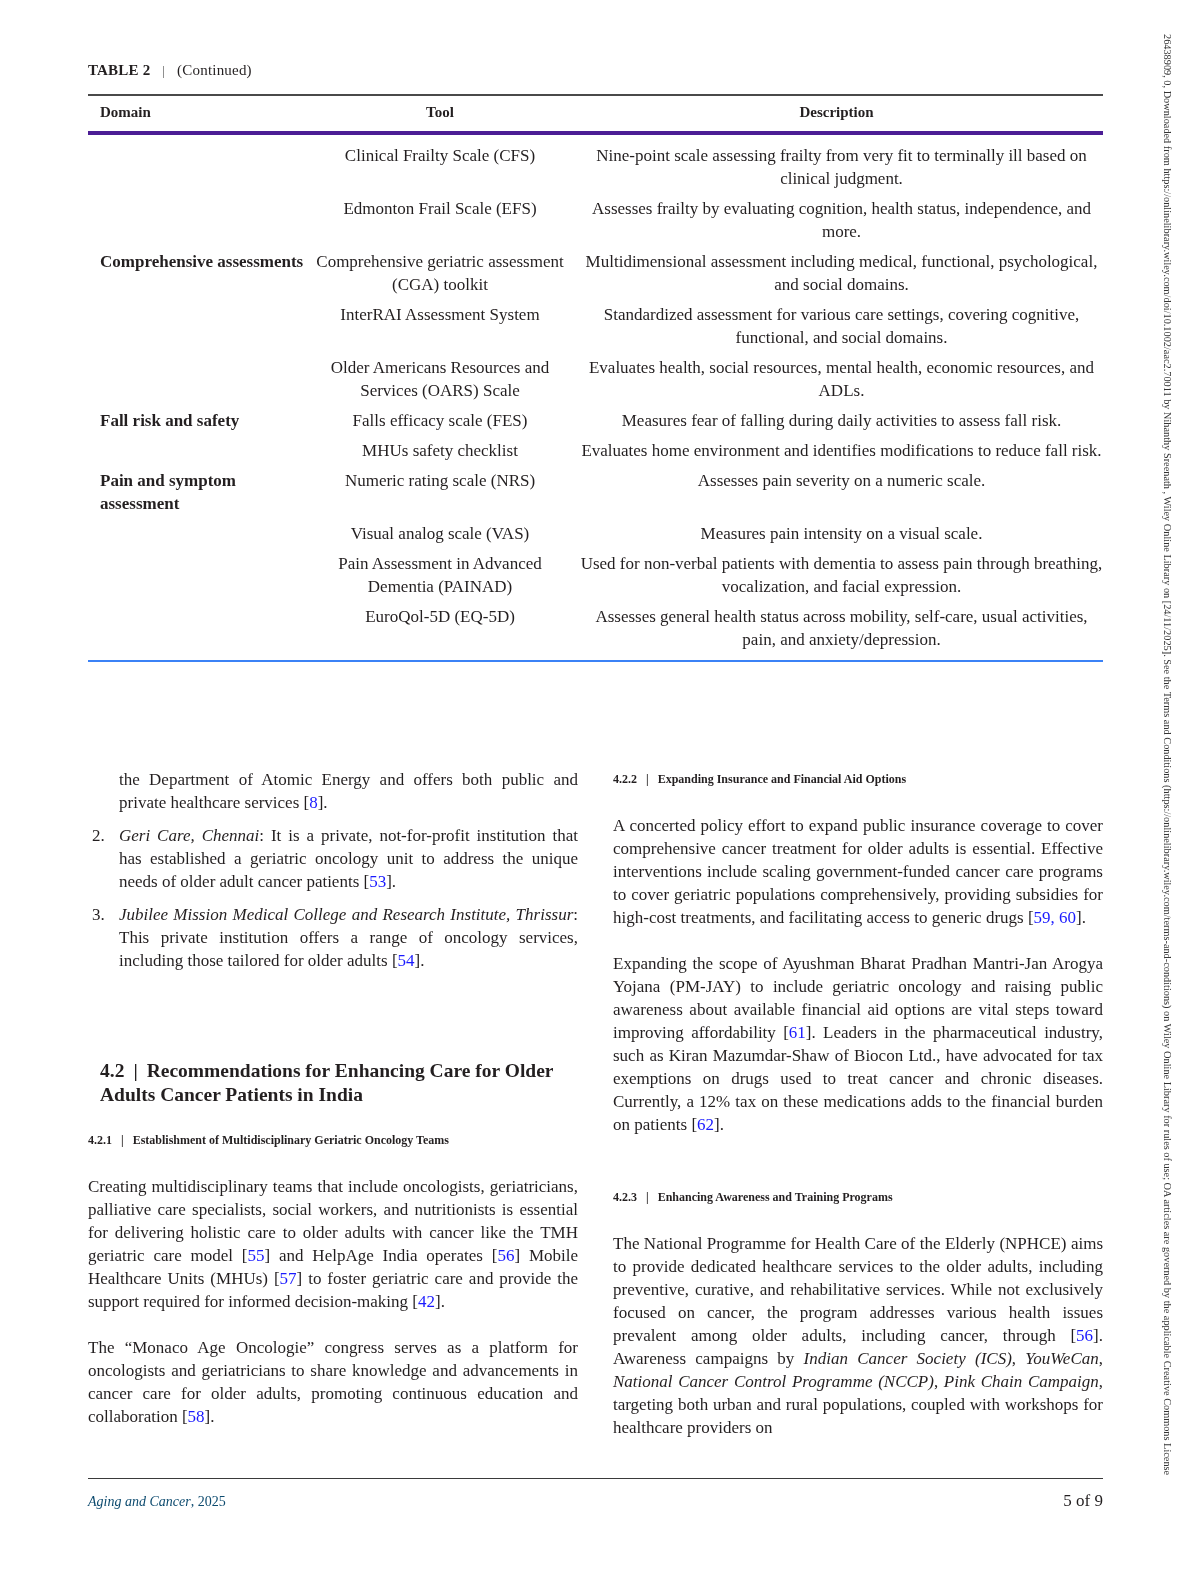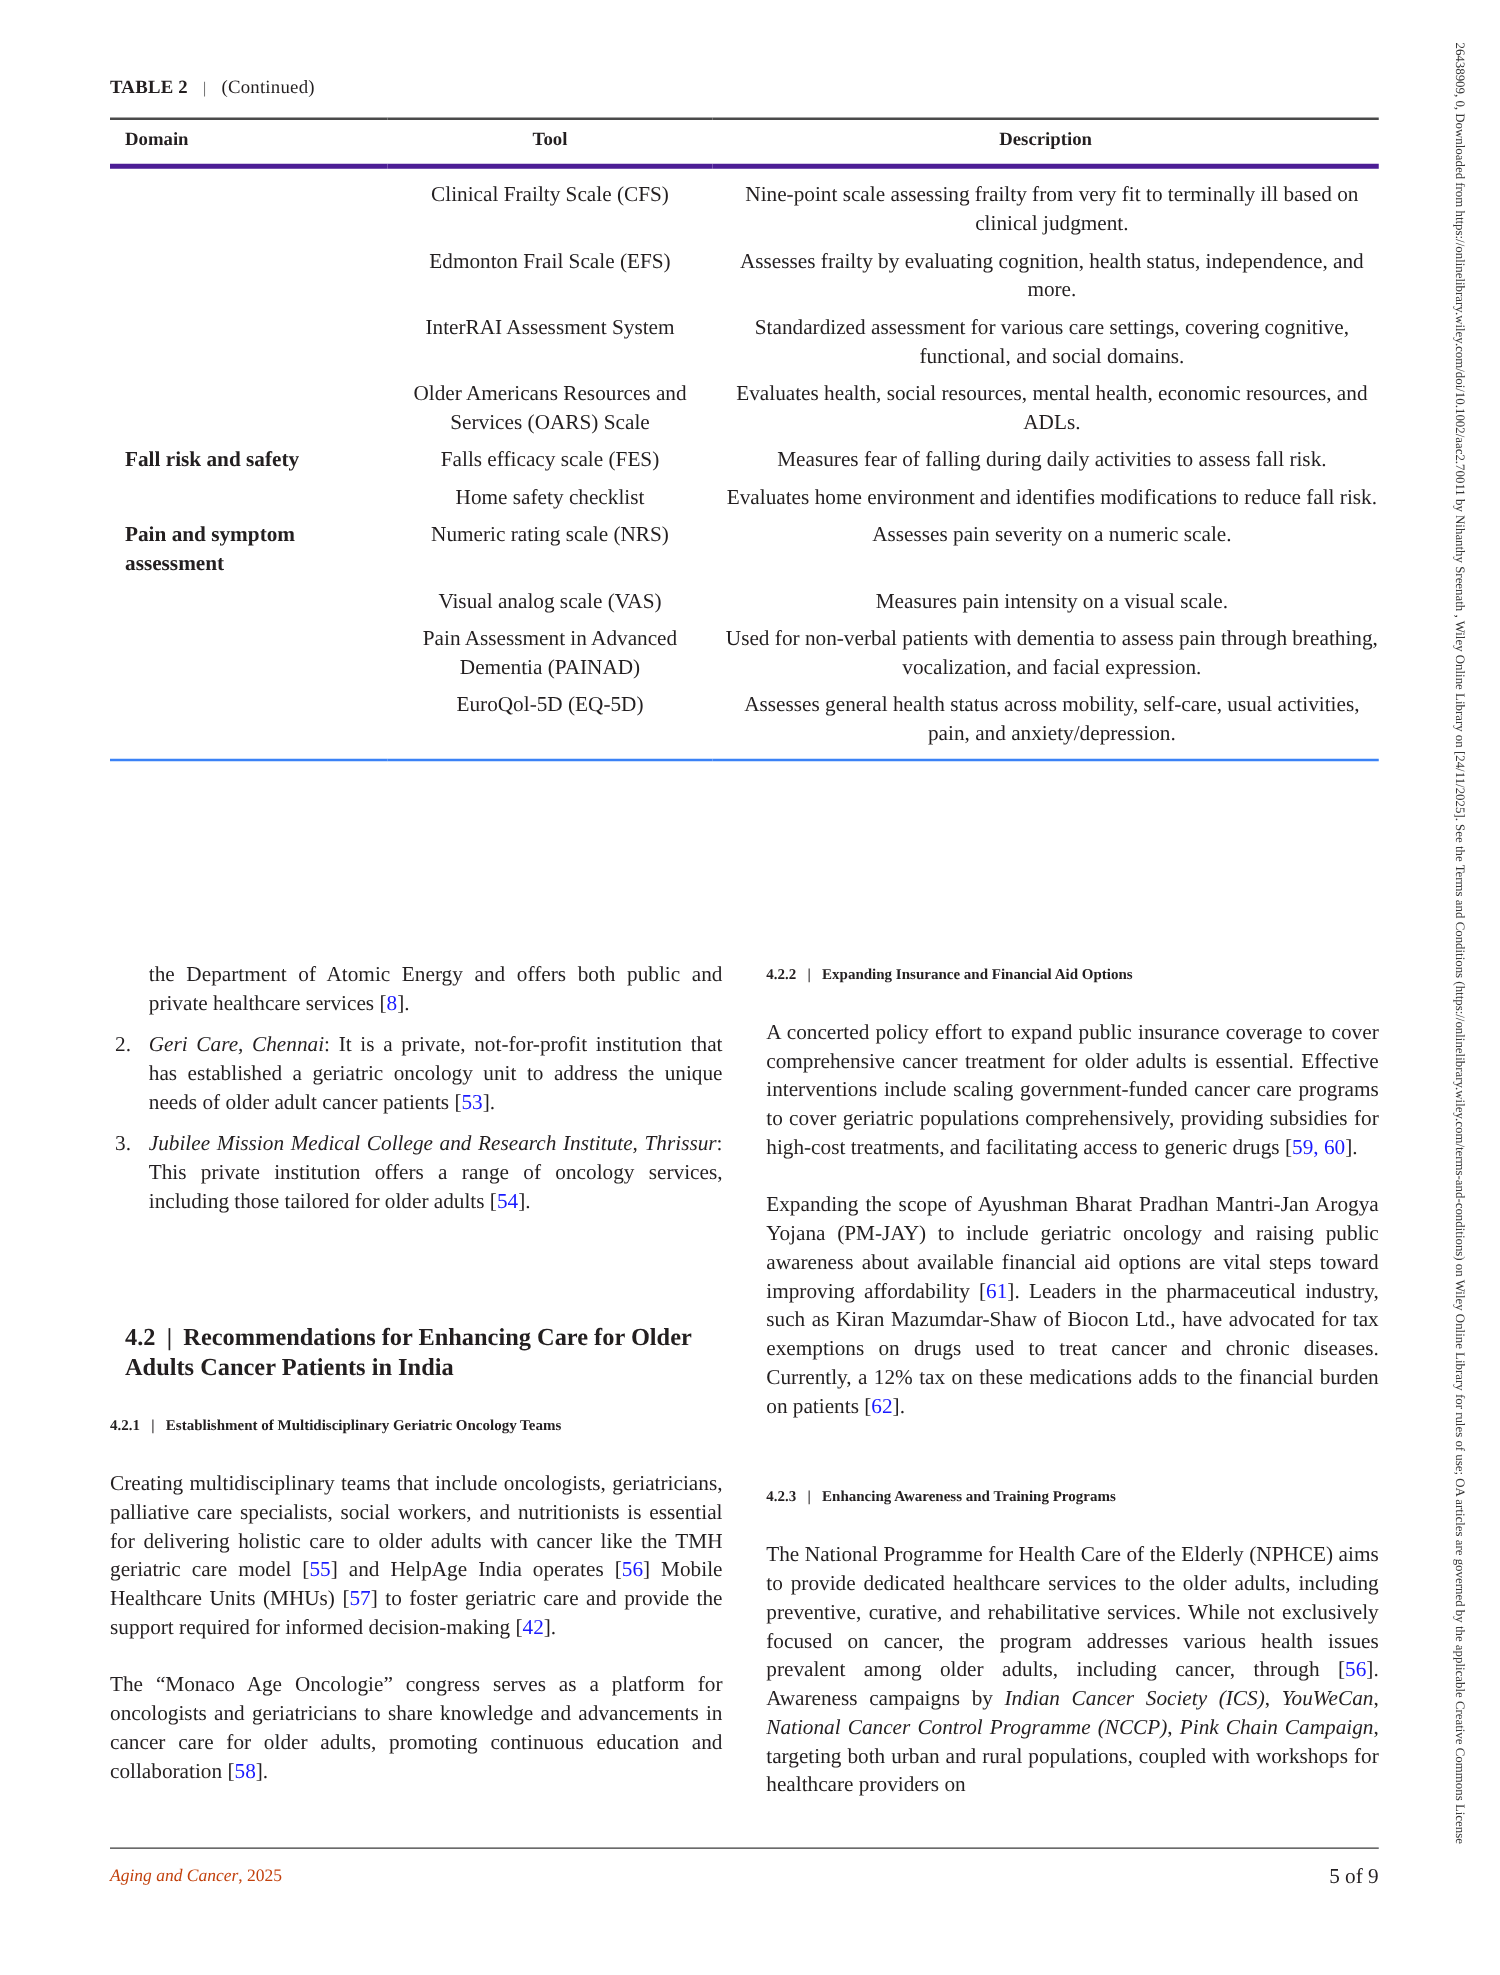--- a/index.html
+++ b/index.html
@@ -54,21 +54,21 @@
     font-size: 12px; line-height: 23px; font-weight: bold; margin: 0;
     text-align: left;
   }
   .bar { margin: 0 9px; font-weight: bold; }
 
   .footer-rule {
     position: absolute; left: 88px; top: 1478px; width: 1015px; height: 0;
     border-top: 1.5px solid #3a3a3a;
   }
   .footer-left {
-    position: absolute; left: 88px; top: 1494px; font-size: 14px; color: #c2410c;
+    position: absolute; left: 88px; top: 1494px; font-size: 14px; color: #0c4a6e;
   }
   .footer-left i { font-style: italic; }
   .footer-right {
     position: absolute; right: 97px; top: 1491px; font-size: 17px;
   }
   .side-note {
     position: absolute; left: 1162px; top: 34px;
     writing-mode: vertical-rl; font-size: 10.3px; color: #333;
     font-family: "Liberation Serif", serif; white-space: nowrap;
   }
@@ -95,37 +95,42 @@
       <td class="domain"></td>
       <td class="tool">Clinical Frailty Scale (CFS)</td>
       <td class="desc">Nine-point scale assessing frailty from very fit to terminally ill based on clinical judgment.</td>
     </tr>
     <tr>
       <td class="domain"></td>
       <td class="tool">Edmonton Frail Scale (EFS)</td>
       <td class="desc">Assesses frailty by evaluating cognition, health status, independence, and more.</td>
     </tr>
     <tr>
+      <td class="domain">Comprehensive assessments</td>
+      <td class="tool">Comprehensive geriatric assessment (CGA) toolkit</td>
+      <td class="desc">Multidimensional assessment including medical, functional, psychological, and social domains.</td>
+    </tr>
+    <tr>
       <td class="domain"></td>
       <td class="tool">InterRAI Assessment System</td>
       <td class="desc">Standardized assessment for various care settings, covering cognitive, functional, and social domains.</td>
     </tr>
     <tr>
       <td class="domain"></td>
       <td class="tool">Older Americans Resources and Services (OARS) Scale</td>
       <td class="desc">Evaluates health, social resources, mental health, economic resources, and ADLs.</td>
     </tr>
     <tr>
       <td class="domain">Fall risk and safety</td>
       <td class="tool">Falls efficacy scale (FES)</td>
       <td class="desc">Measures fear of falling during daily activities to assess fall risk.</td>
     </tr>
     <tr>
       <td class="domain"></td>
-      <td class="tool">Home safety checklist</td>
+      <td class="tool">MHUs safety checklist</td>
       <td class="desc">Evaluates home environment and identifies modifications to reduce fall risk.</td>
     </tr>
     <tr>
       <td class="domain">Pain and symptom assessment</td>
       <td class="tool">Numeric rating scale (NRS)</td>
       <td class="desc">Assesses pain severity on a numeric scale.</td>
     </tr>
     <tr>
       <td class="domain"></td>
       <td class="tool">Visual analog scale (VAS)</td>

